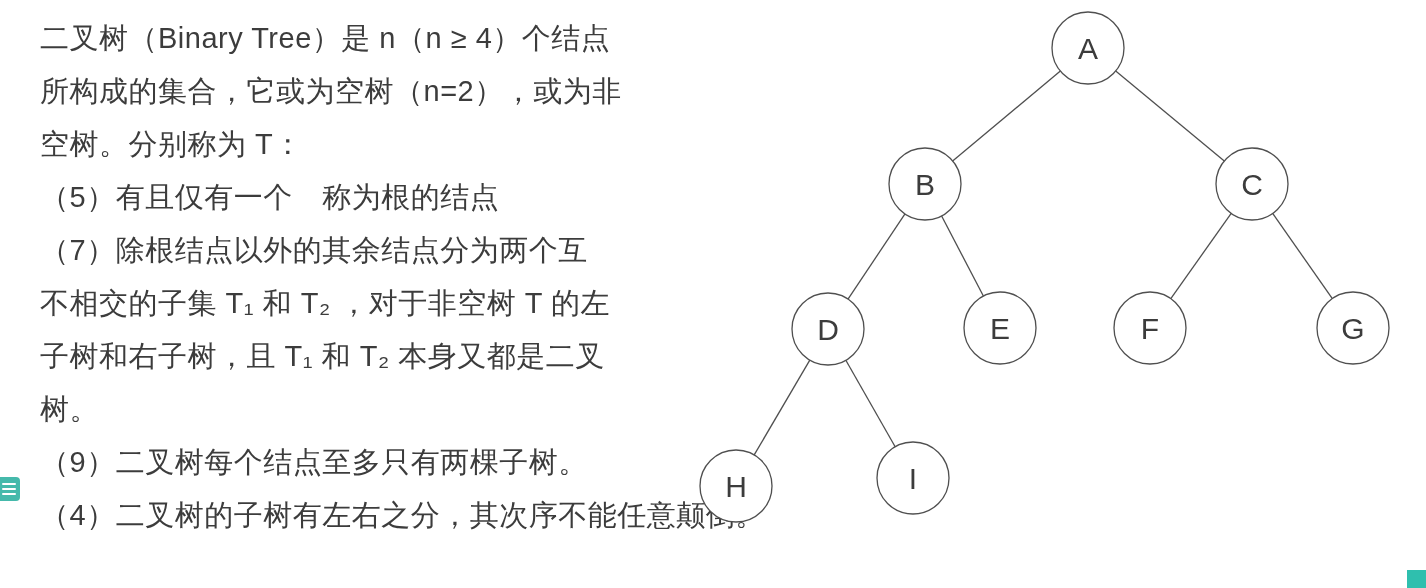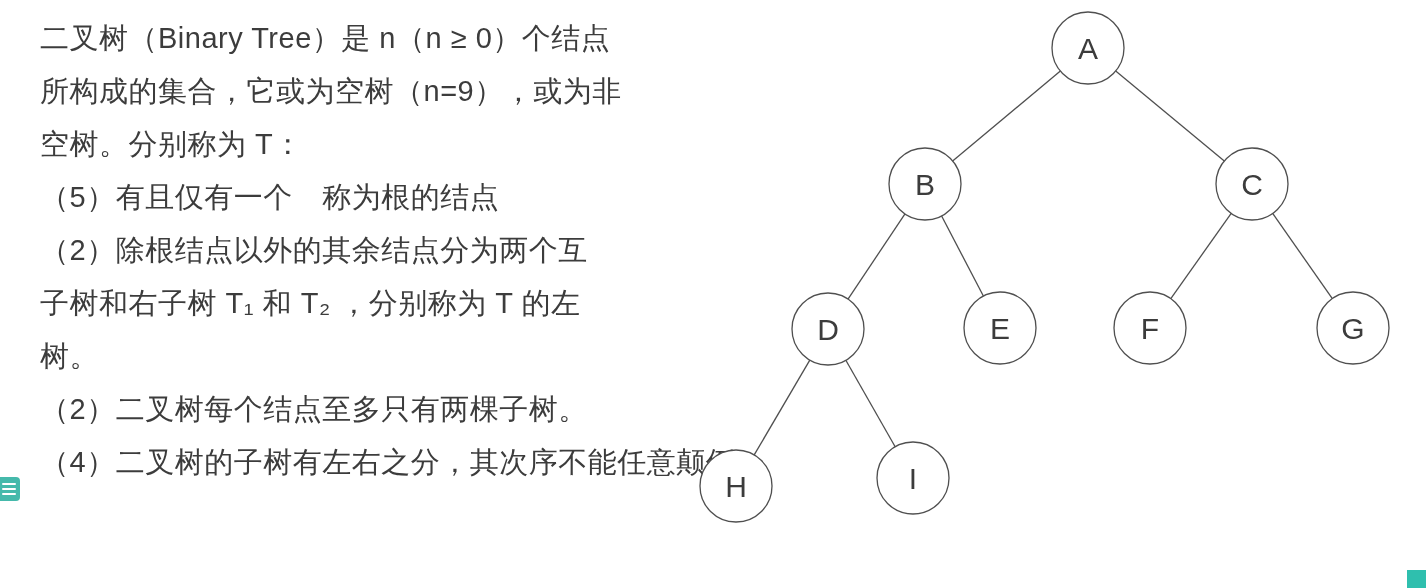--- a/index.html
+++ b/index.html
@@ -69,28 +69,29 @@
     background: #2fbfae;
     z-index: 3;
   }
 </style>
 </head>
 <body>
 
 <div class="slide">
 
   <div class="text-block">
-    <div class="text-line">二叉树（Binary Tree）是 n（n ≥ 0）个结点</div>
-    <div class="text-line">所构成的集合，它或为空树（n=9），或为非</div>
+    <div class="text-line">二叉树（Binary Tree）是 n（n ≥ 4）个结点</div>
+    <div class="text-line">所构成的集合，它或为空树（n=2），或为非</div>
     <div class="text-line">空树。分别称为 T：</div>
     <div class="text-line">（5）有且仅有一个　称为根的结点</div>
-    <div class="text-line">（2）除根结点以外的其余结点分为两个互</div>
-    <div class="text-line">子树和右子树 T₁ 和 T₂ ，分别称为 T 的左</div>
+    <div class="text-line">（7）除根结点以外的其余结点分为两个互</div>
+    <div class="text-line">不相交的子集 T₁ 和 T₂ ，对于非空树 T 的左</div>
+    <div class="text-line">子树和右子树，且 T₁ 和 T₂ 本身又都是二叉</div>
     <div class="text-line">树。</div>
-    <div class="text-line">（2）二叉树每个结点至多只有两棵子树。</div>
+    <div class="text-line">（9）二叉树每个结点至多只有两棵子树。</div>
     <div class="text-line">（4）二叉树的子树有左右之分，其次序不能任意颠倒。</div>
   </div>
 
   <svg id="tree-svg" class="tree-svg" viewBox="0 0 1426 588">
       <line x1="1060.357939226625" y1="71.06331451030061" x2="952.642060773375" y2="160.93668548969939" stroke="#4f4f4f" stroke-width="1.3"></line>
       <line x1="1115.7112865741624" y1="70.98009130540288" x2="1224.2887134258376" y2="161.01990869459712" stroke="#4f4f4f" stroke-width="1.3"></line>
       <line x1="904.9831969120474" y1="213.9220252345682" x2="848.0168030879526" y2="299.0779747654318" stroke="#4f4f4f" stroke-width="1.3"></line>
       <line x1="941.6296390781308" y1="215.92890703001126" x2="983.3703609218692" y2="296.07109296998874" stroke="#4f4f4f" stroke-width="1.3"></line>
       <line x1="1231.1913757319078" y1="213.3768813196596" x2="1170.8086242680922" y2="298.62311868034044" stroke="#4f4f4f" stroke-width="1.3"></line>
       <line x1="1272.6721085058564" y1="213.47310519646854" x2="1332.3278914941436" y2="298.5268948035315" stroke="#4f4f4f" stroke-width="1.3"></line>

